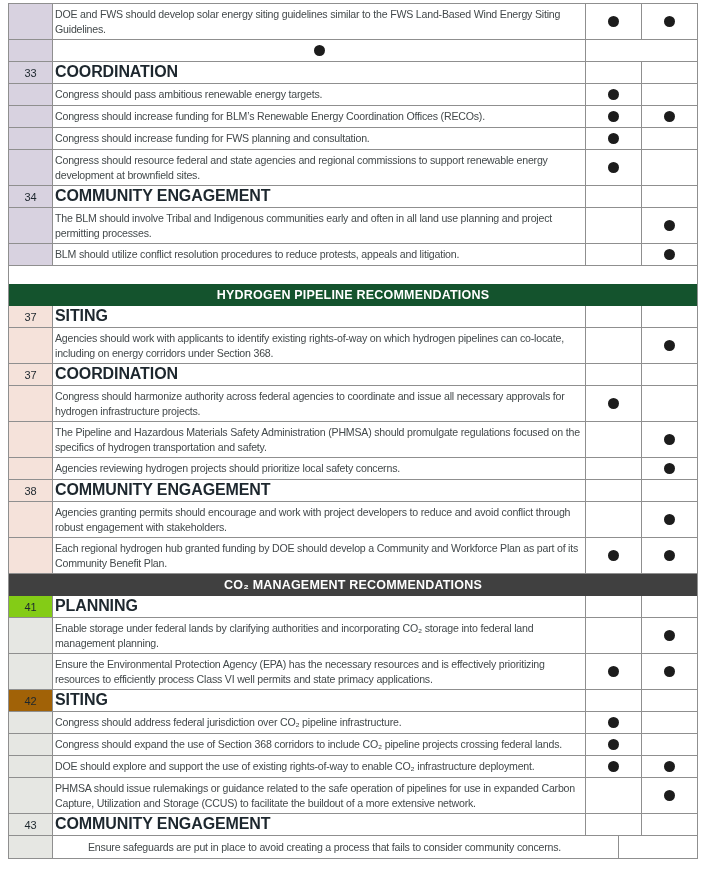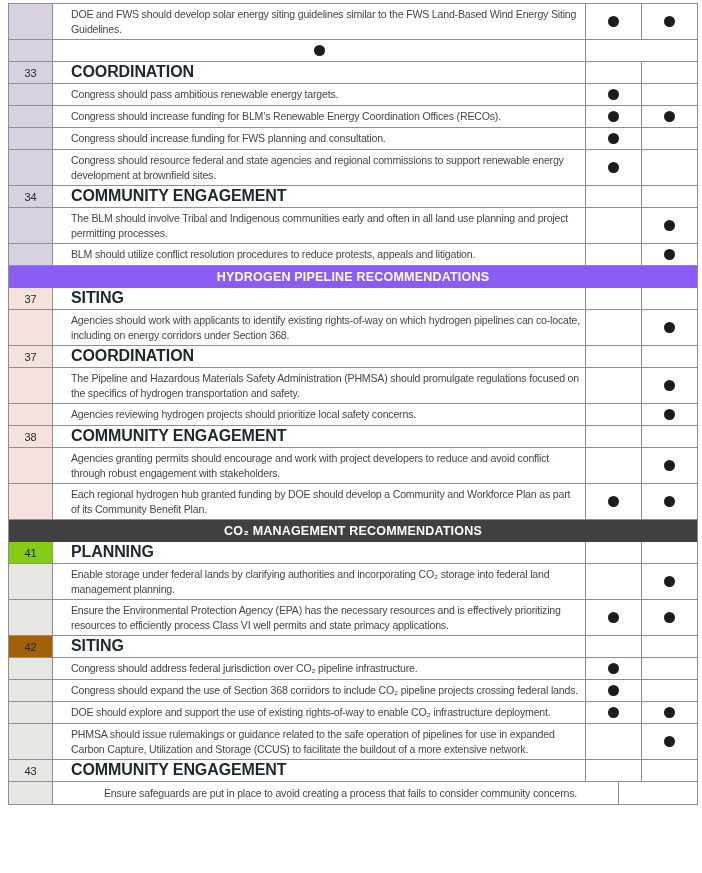--- a/index.html
+++ b/index.html
@@ -41,21 +41,21 @@
     align-items: center;
     justify-content: center;
     font-size: 11px;
     font-weight: normal;
     color: var(--text-heading);
   }
   .cell-text {
     border-right: 1px solid var(--border);
     display: flex;
     align-items: center;
-    padding: 3px 4px 3px 18px;
+    padding: 3px 4px 3px 2px;
     font-size: 10.6px;
     letter-spacing: -0.2px;
     line-height: 14.5px;
     color: var(--text-body);
   }
   .row-category .cell-text {
     font-size: 16px;
     font-weight: bold;
     letter-spacing: -0.1px;
     color: var(--text-heading);
@@ -174,21 +174,21 @@
       <div class="row row-item">
     <div class="cell-num" style="background: rgb(216, 210, 224);"></div>
     <div class="cell-text">BLM should utilize conflict resolution procedures to reduce protests, appeals and litigation.</div>
     <div class="cell-dot">
       
     </div>
     <div class="cell-dot">
       <span class="dot"></span>
     </div>
   </div>
-      <div class="row bar" style="background: #8b5cf6;">
+      <div class="row bar" style="background: #14532d; margin-top: 18px;">
     <span>HYDROGEN PIPELINE RECOMMENDATIONS</span>
   </div>
       <div class="row row-category">
     <div class="cell-num" style="background: rgb(245, 226, 218);">37</div>
     <div class="cell-text">SITING</div>
     <div class="cell-dot"></div>
     <div class="cell-dot"></div>
   </div>
       <div class="row row-item">
     <div class="cell-num" style="background: rgb(245, 226, 218);"></div>
@@ -198,20 +198,30 @@
     </div>
     <div class="cell-dot">
       <span class="dot"></span>
     </div>
   </div>
       <div class="row row-category">
     <div class="cell-num" style="background: rgb(245, 226, 218);">37</div>
     <div class="cell-text">COORDINATION</div>
     <div class="cell-dot"></div>
     <div class="cell-dot"></div>
+  </div>
+      <div class="row row-item">
+    <div class="cell-num" style="background: rgb(245, 226, 218);"></div>
+    <div class="cell-text">Congress should harmonize authority across federal agencies to coordinate and issue all necessary approvals for hydrogen infrastructure projects.</div>
+    <div class="cell-dot">
+      <span class="dot"></span>
+    </div>
+    <div class="cell-dot">
+      
+    </div>
   </div>
       <div class="row row-item">
     <div class="cell-num" style="background: rgb(245, 226, 218);"></div>
     <div class="cell-text">The Pipeline and Hazardous Materials Safety Administration (PHMSA) should promulgate regulations focused on the specifics of hydrogen transportation and safety.</div>
     <div class="cell-dot">
       
     </div>
     <div class="cell-dot">
       <span class="dot"></span>
     </div>

